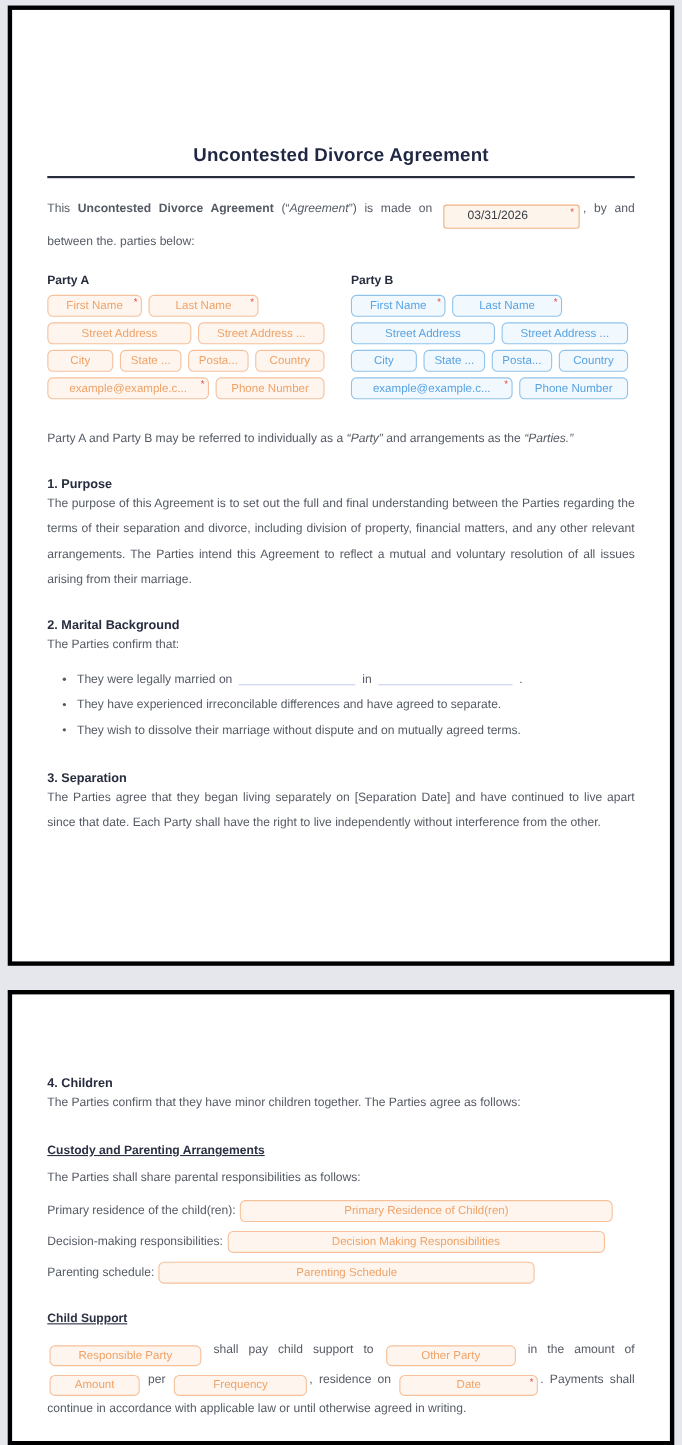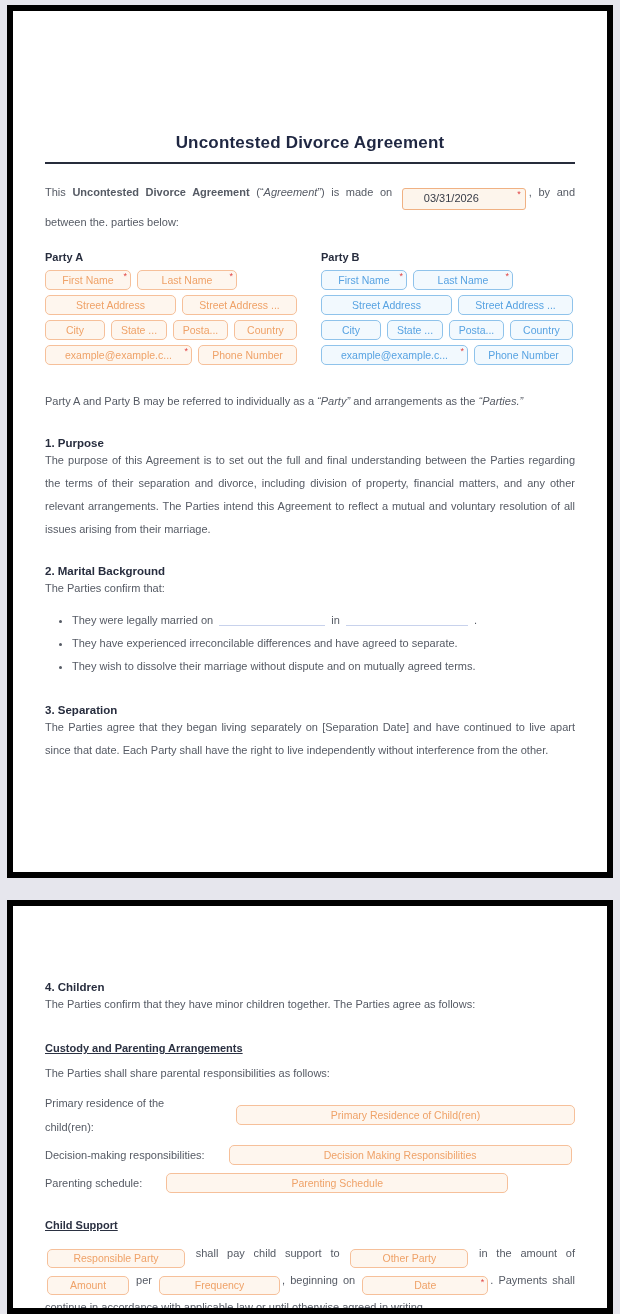--- a/index.html
+++ b/index.html
@@ -1,17 +1,17 @@
 <!DOCTYPE html>
 <html><head>
 <meta charset="utf-8">
 <style>
   html,body{margin:0;padding:0}
   body{width:620px;height:1314px;background:#e6e6ed;font-family:"Liberation Sans",sans-serif;overflow:hidden;position:relative}
-  .page{position:absolute;left:7px;width:606px;background:#fff;border:6px solid #000000;overflow:hidden;box-sizing:border-box}
+  .page{position:absolute;left:7px;width:606px;background:#fff;border:4px solid #000000;overflow:hidden;box-sizing:border-box}
   #page1{top:5px;height:873px}
   #page2{top:900px;height:414px}
   .content{padding:0 32px}
   .doc-title{margin:122px 0 0;text-align:center;font-size:17px;font-weight:bold;color:#1f2742;letter-spacing:.2px}
   .rule{margin-top:9px;height:2px;background:#262c3b}
   p.body{margin:0;font-size:11px;line-height:23px;color:#555a64;text-align:justify}
   p.intro{margin-top:16px;line-height:25px}
   h2.section{margin:24px 0 0;font-size:11.5px;font-weight:bold;color:#272d3e}
   h3.sub{margin:26px 0 0;font-size:11px;font-weight:bold;color:#2b3142;text-decoration:underline}
   .mt14{margin-top:14px}
@@ -24,21 +24,21 @@
   .ffield{position:relative;display:inline-flex;align-items:center;justify-content:center;height:20px;border-radius:5px;font-size:10.5px;vertical-align:middle;flex:0 0 auto;box-sizing:border-box}
   .orange{border:1px solid #f6c09a;background:#fef6ee;color:#efa268}
   .blue{border:1px solid #8fc3eb;background:#f2f9fe;color:#58a3e2}
   .ph{max-width:calc(100% - 8px);white-space:nowrap;overflow:hidden;text-overflow:ellipsis}
   .req{position:absolute;top:1px;right:3px;font-size:9px;color:#e04343;line-height:9px}
   .date-input{display:inline-flex;align-items:center;position:relative;width:124px;height:22px;border:1px solid #f0b183;background:#fdf5ec;border-radius:3px;vertical-align:-6px;padding-left:21px;font-size:11px;color:#363b46;margin:0 3px;box-sizing:border-box}
   .date-input .req{top:1px;right:4px}
   .blank{display:inline-block;height:13px;border-bottom:1px solid #c8d2ec;vertical-align:-2px;margin:0 3px}
   ul.bullets{margin:9px 0 0;padding-left:27px}
   ul.bullets li{font-size:11px;line-height:23px;color:#555a64}
-  .flabel-line{display:flex;align-items:center;gap:24px;margin-top:0;margin-bottom:4px;font-size:11px;color:#555a64;line-height:24px}
+  .flabel-line{display:flex;align-items:center;gap:4px;margin-top:0;margin-bottom:4px;font-size:11px;color:#555a64;line-height:24px}
   .inlinef{height:19px;vertical-align:-5px;margin:0 2px}
   p.fieldspara{margin-top:10px;line-height:25px}
   p.note{margin-top:21px}
 </style>
 </head>
 <body>
 
 <div class="page" id="page1">
   <div class="content">
     <h1 class="doc-title">Uncontested Divorce Agreement</h1>
@@ -188,20 +188,20 @@
 
     <h3 class="sub" style="margin-top:24px">Child Support</h3>
     <p class="body fieldspara"><span class="ffield orange inlinef" style="width:138px">
           <span class="ph">Responsible Party</span>
         </span><span> shall pay child support to </span><span class="ffield orange inlinef" style="width:118px">
           <span class="ph">Other Party</span>
         </span><span> in the amount of </span><span class="ffield orange inlinef" style="width:82px">
           <span class="ph">Amount</span>
         </span><span> per </span><span class="ffield orange inlinef" style="width:121px">
           <span class="ph">Frequency</span>
-        </span><span>, beginning on </span><span class="ffield orange inlinef" style="width:126px">
+        </span><span>, residence on </span><span class="ffield orange inlinef" style="width:126px">
           <span class="ph">Date</span>
           <span class="req">*</span>
         </span><span>. Payments shall continue in accordance with applicable law or until otherwise agreed in writing.</span></p>
 
     <p class="body note">The Parties acknowledge that child-related arrangements are made in the best interests of the child(ren).</p>
   </div>
 </div>
 
 </body></html>

